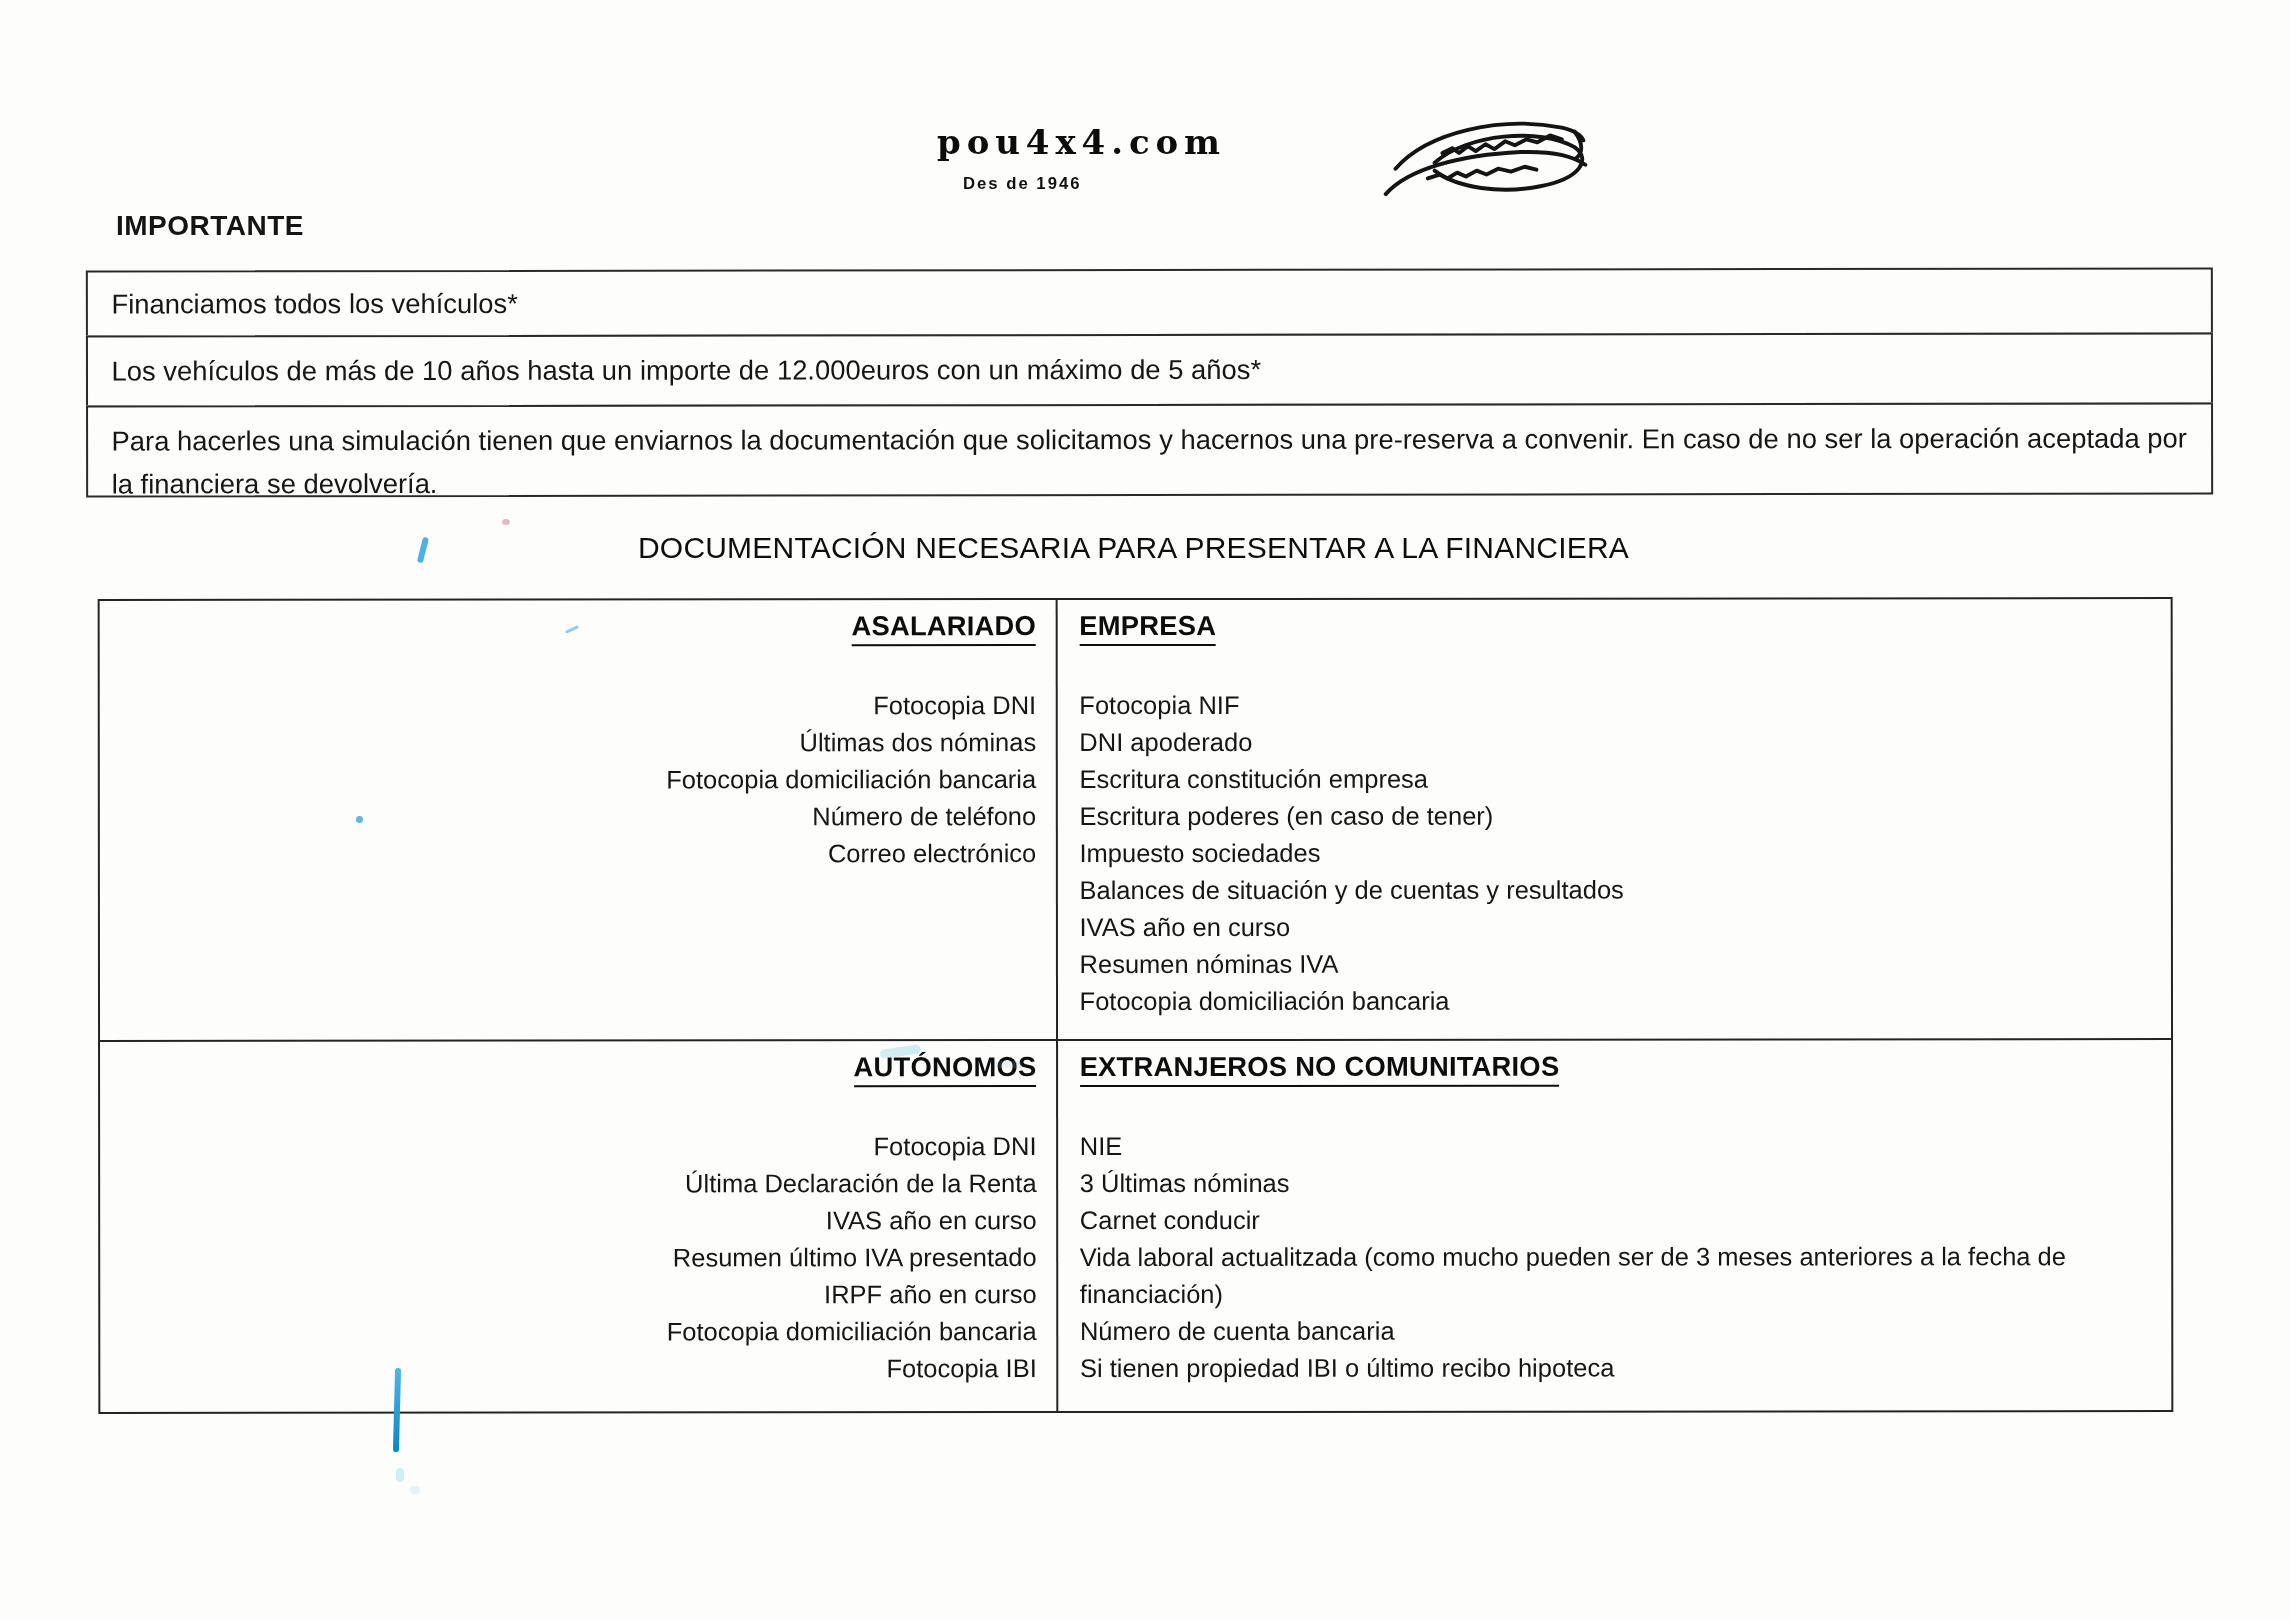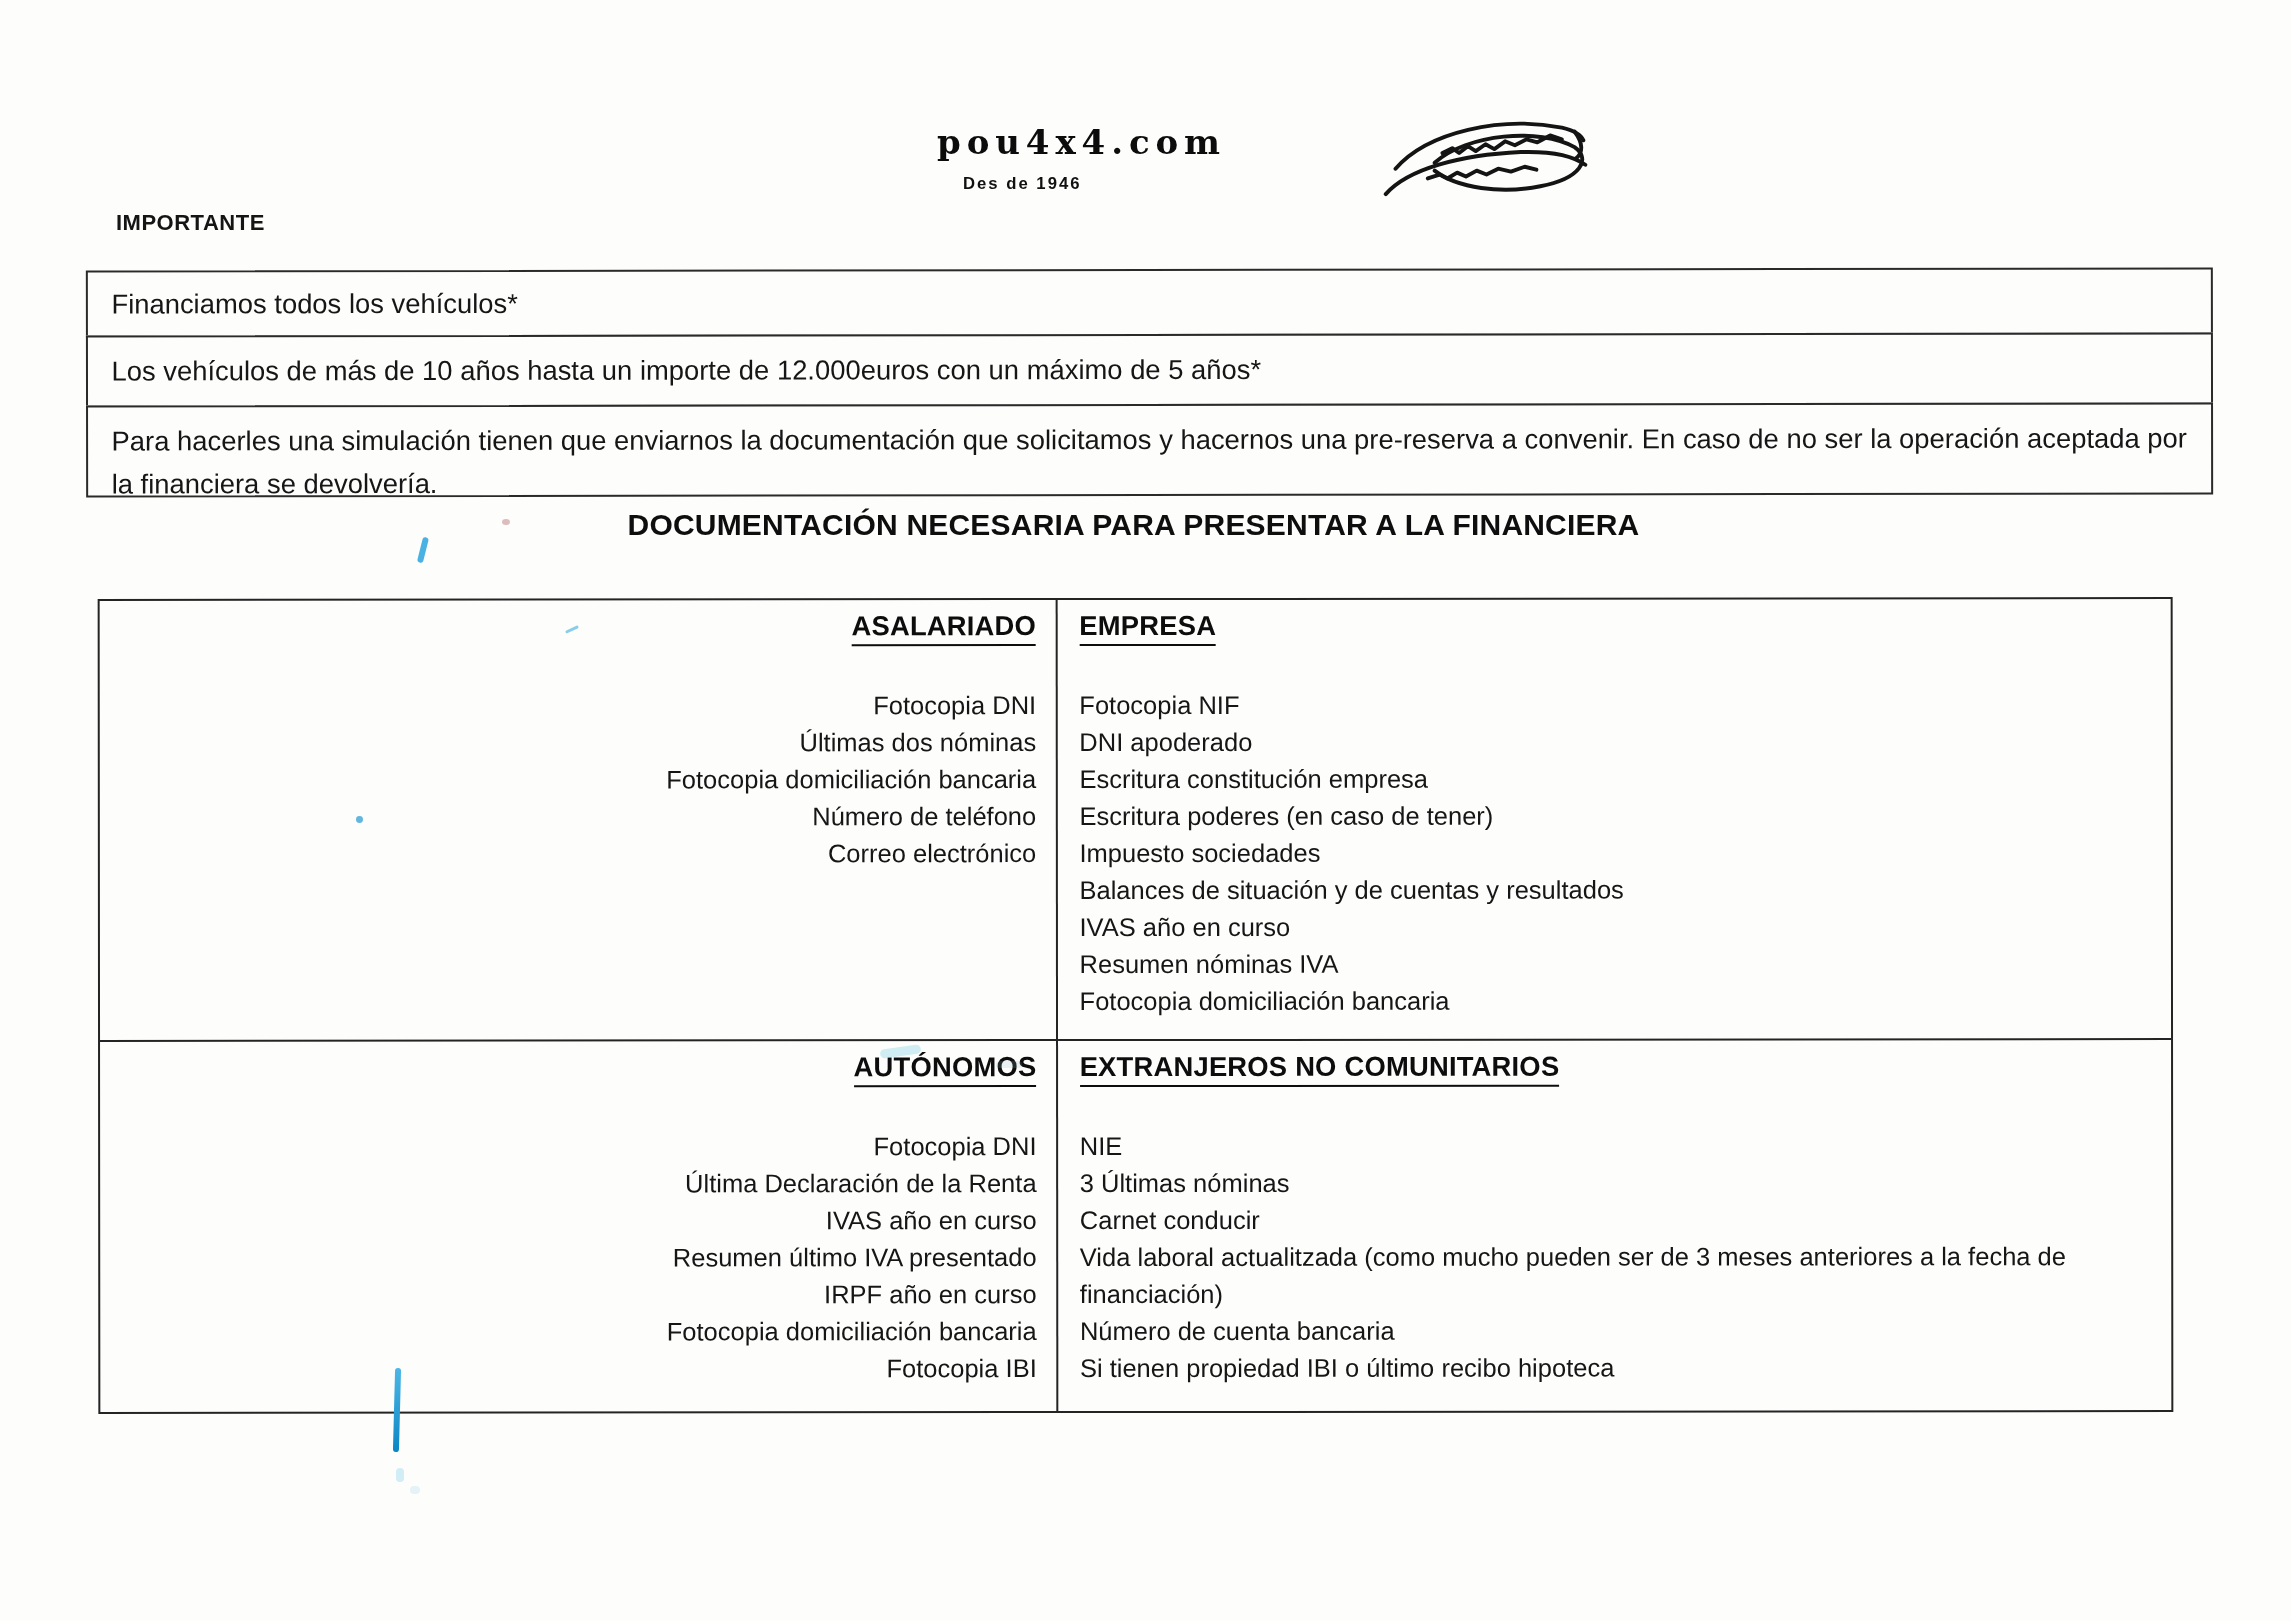--- a/index.html
+++ b/index.html
@@ -19,41 +19,41 @@
     color:#0c0c0c;
   }
   .logo-tagline{
     position:absolute;left:963px;top:174px;
     font-size:16.7px;font-weight:bold;letter-spacing:2px;color:#111;
   }
   .logo-scribble{position:absolute;left:1374px;top:108px;}
   
   .importante{
     position:absolute;left:116px;top:210px;
-    font-size:22px;font-weight:bold;color:#151515;letter-spacing:0.5px;
+    font-size:28px;font-weight:bold;color:#151515;letter-spacing:0.5px;
   }
   
   .notice-box{
     position:absolute;left:86px;top:269px;width:2127px;
     transform:rotate(-0.08deg);
   }
   .notice-row{
     box-sizing:border-box;width:100%;
     border:2px solid #2a2a2a;margin-top:-2px;
     padding:0 23.5px;display:flex;align-items:center;
     font-size:27.4px;color:#161616;background:#fdfdfc;
   }
   .notice-row:first-child{margin-top:0;}
   .nr1{height:67px;}
   .nr2{height:72px;}
   .nr3{height:92px;display:block;padding-top:11.8px;line-height:43px;}
   
   .doc-title{
-    position:absolute;left:98px;top:508px;width:2071px;
-    text-align:center;font-size:30px;font-weight:bold;color:#0e0e0e;
+    position:absolute;left:98px;top:531px;width:2071px;
+    text-align:center;font-size:30px;font-weight:normal;color:#0e0e0e;
     letter-spacing:0.2px;
   }
   
   .doc-table{
     position:absolute;left:98px;top:598px;
     display:grid;
     grid-template-columns:958px 1113px;
     grid-template-rows:441px 370px;
     border:2px solid #242424;
     box-sizing:content-box;

